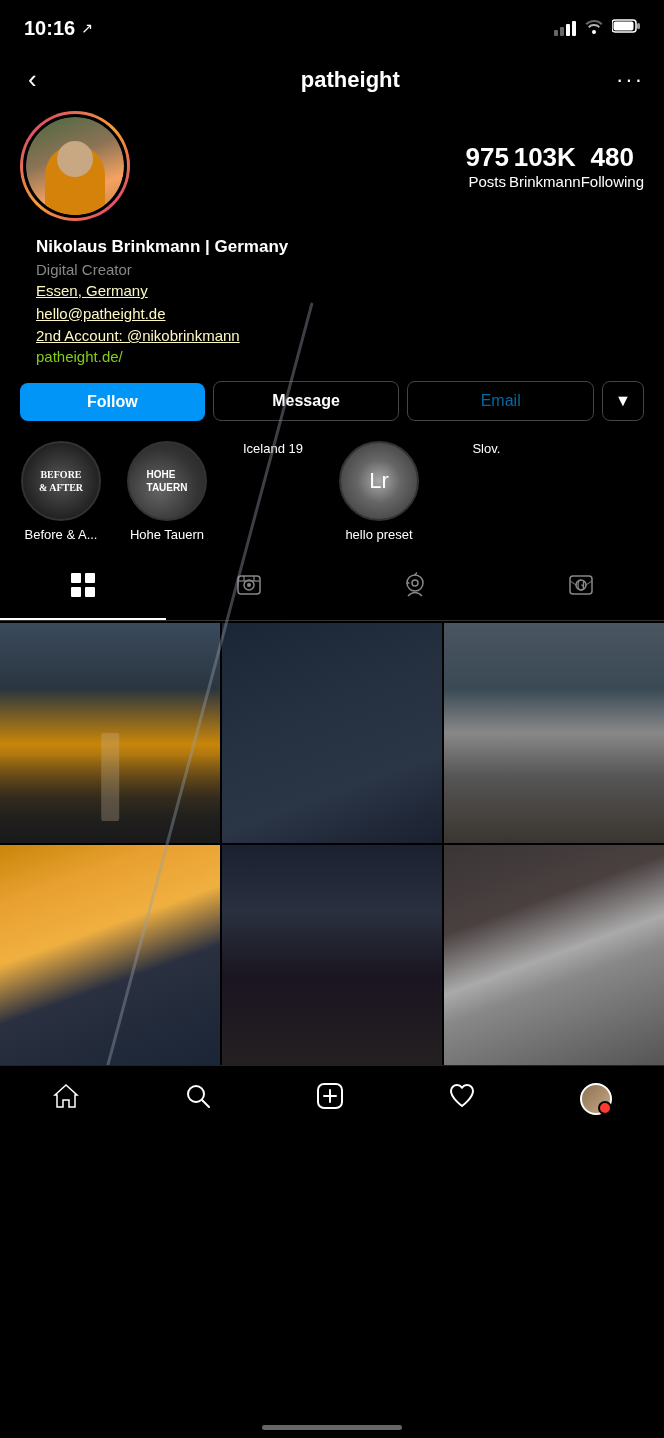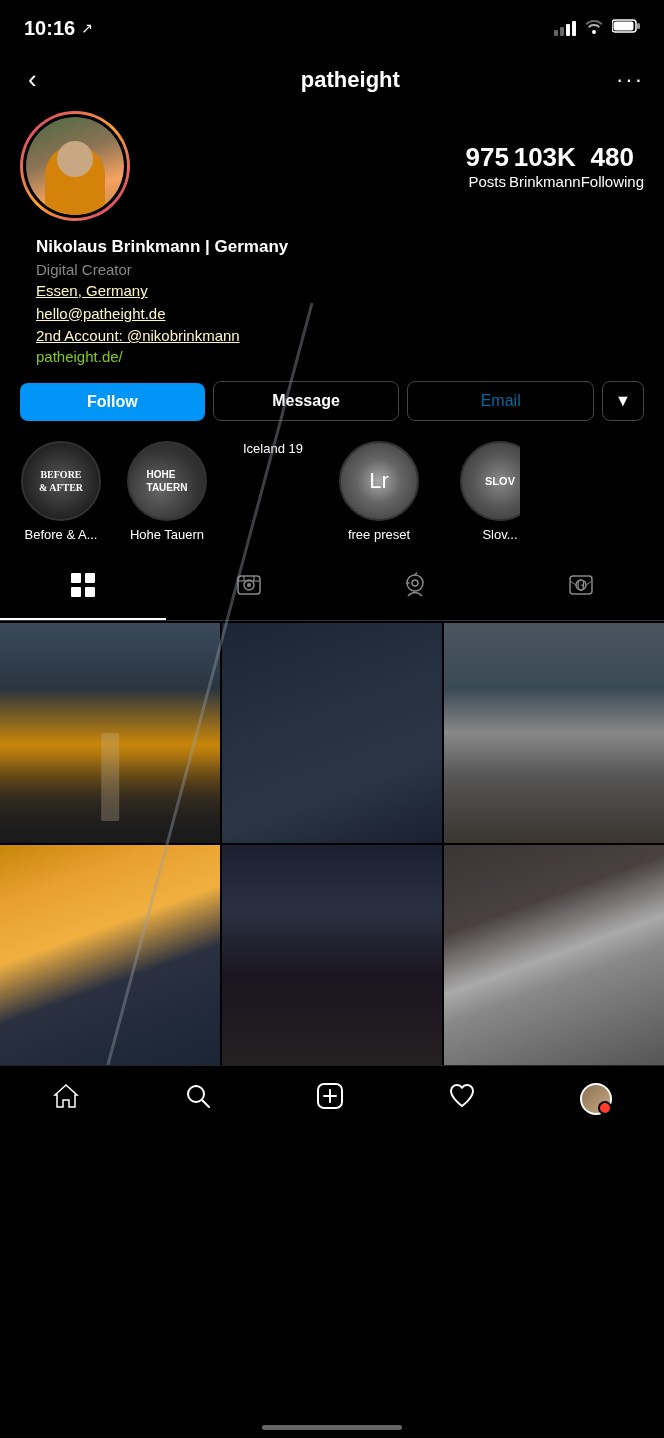--- a/index.html
+++ b/index.html
@@ -523,27 +523,24 @@
     </div>
 
     <div class="highlight-item">
       <span class="highlight-label">Iceland 19</span>
     </div>
 
     <div class="highlight-item">
       <div class="highlight-circle hl-lr">
         <span style="font-size:22px;font-weight:300;color:#fff;">Lr</span>
       </div>
-      <span class="highlight-label">free preset</span>
+      <span class="highlight-label">hello preset</span>
     </div>
 
     <div class="highlight-item" style="min-width:60px;overflow:hidden;">
-      <div class="highlight-circle hl-slov" style="width:80px;transform:translateX(20px);">
-        <span style="font-size:11px;font-weight:800;color:#fff;">SLOV</span>
-      </div>
       <span class="highlight-label" style="transform:translateX(20px);display:block;">Slov...</span>
     </div>
 
   </div>
 </div>
 
 <div class="tabs-bar">
   <div class="tab-item active">
     <span class="tab-icon">
       <svg width="26" height="26" viewBox="0 0 26 26" fill="white">

